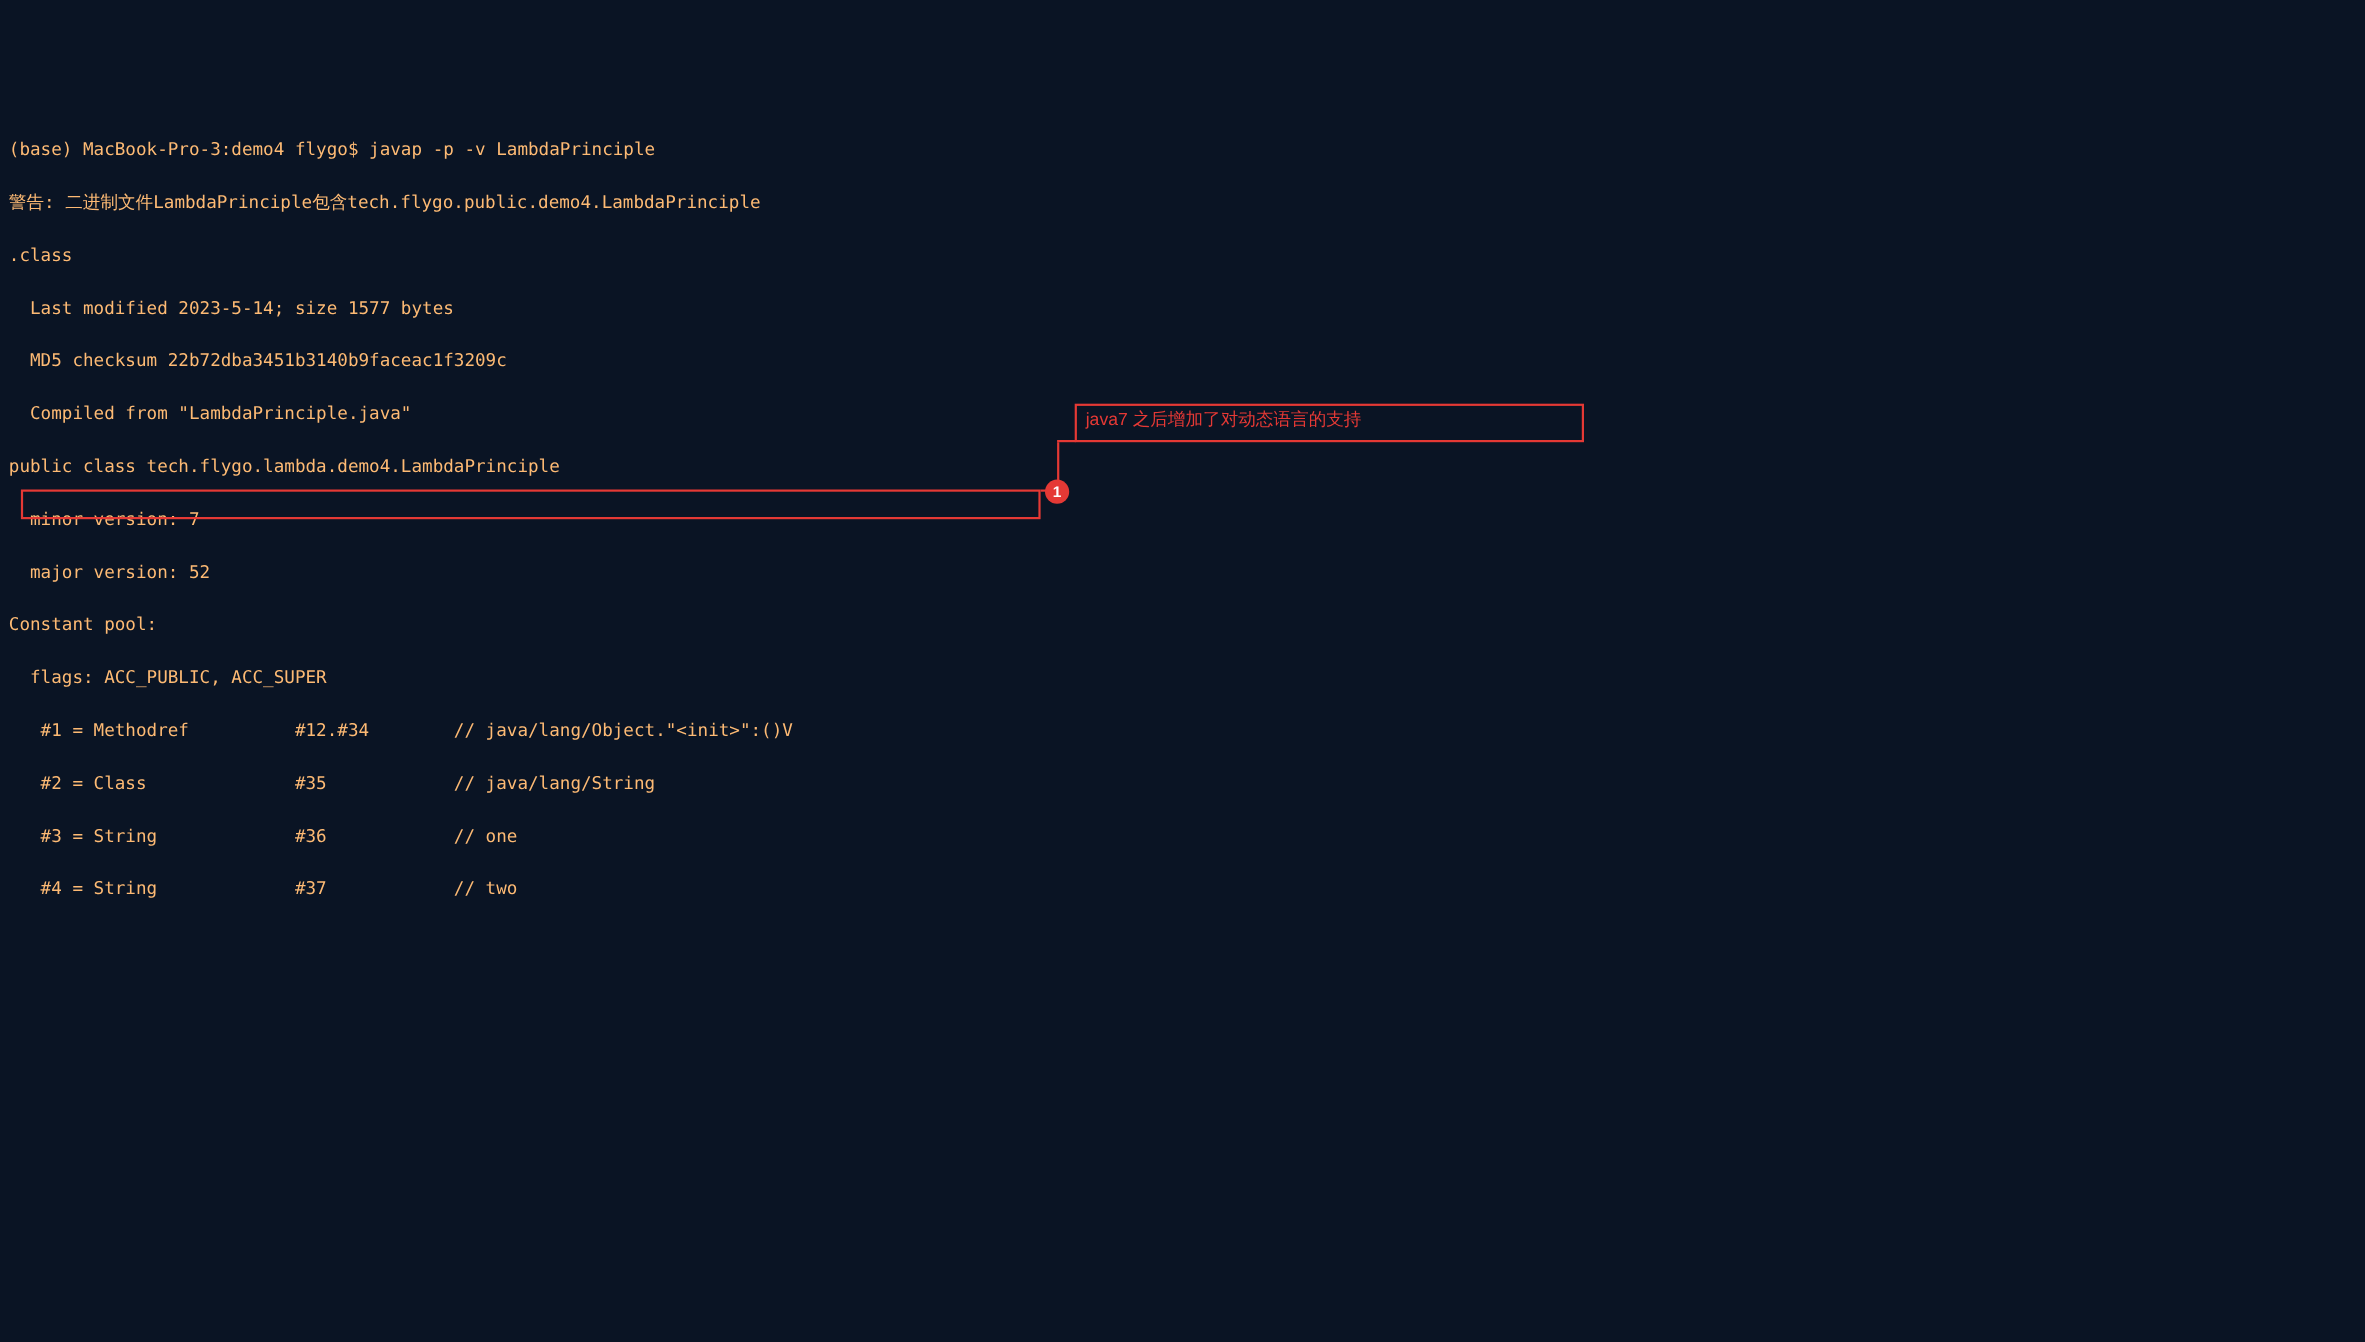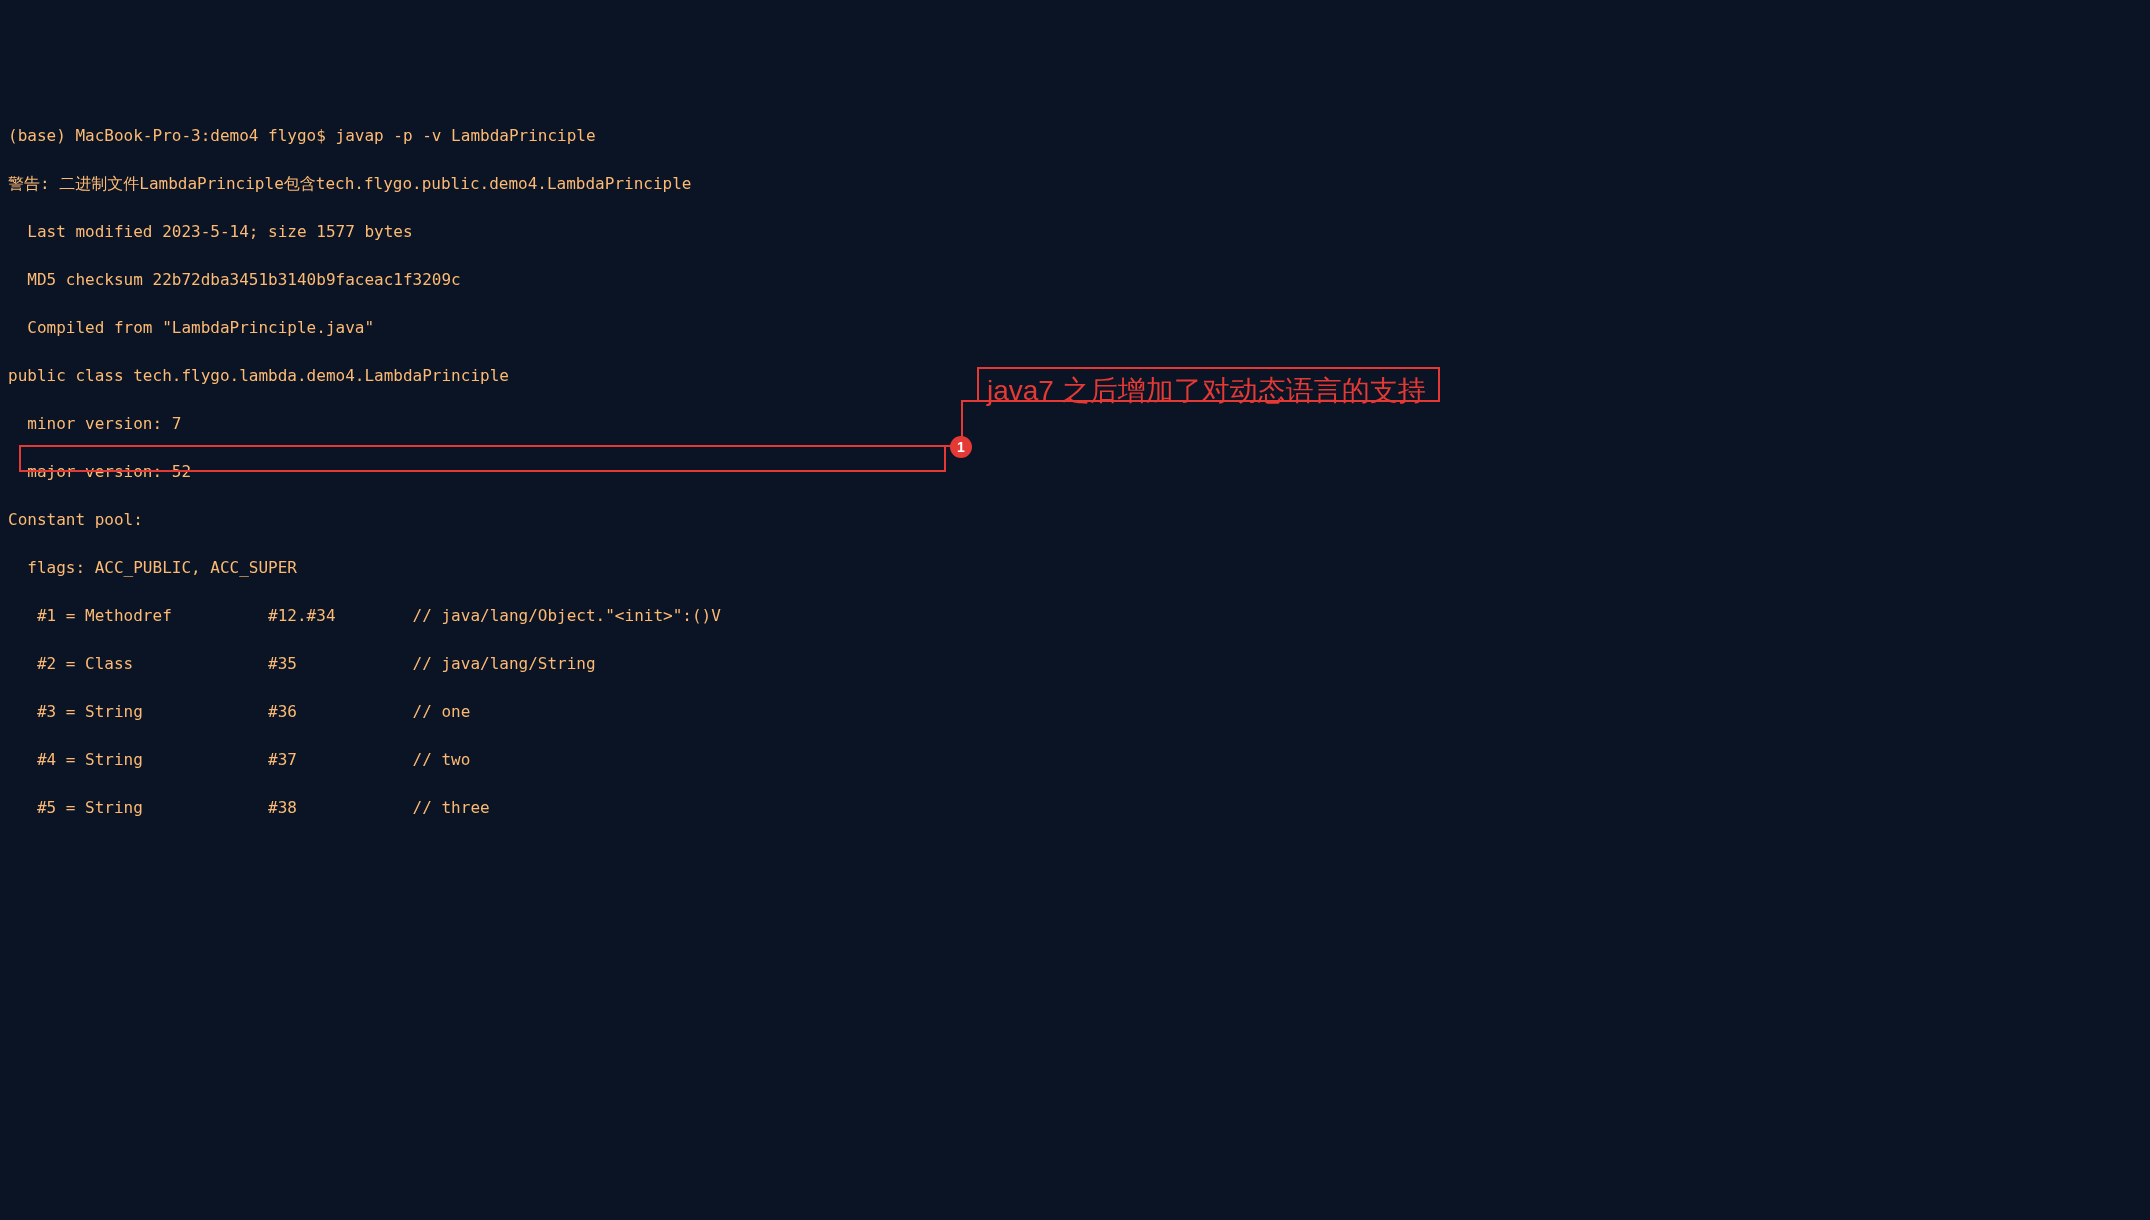--- a/index.html
+++ b/index.html
@@ -30,21 +30,21 @@
     }
     .annotation-box {
       position: absolute;
       border: 2px solid #e53935;
       background-color: transparent;
       pointer-events: none;
     }
     .annotation-text {
       position: absolute;
       color: #e53935;
-      font-size: 28px;
+      font-size: 16px;
       font-family: 'PingFang SC', 'Microsoft YaHei', sans-serif;
       pointer-events: none;
     }
     .number-badge {
       position: absolute;
       background-color: #e53935;
       color: white;
       width: 22px;
       height: 22px;
       border-radius: 50%;
@@ -63,20 +63,21 @@
     }
   </style>
 </head>
 <body>
 
 
 
 <div>
 <div class="terminal-line">(base) MacBook-Pro-3:demo4 flygo$ javap -p -v LambdaPrinciple</div>
 <div class="terminal-line">警告: 二进制文件LambdaPrinciple包含tech.flygo.public.demo4.LambdaPrinciple</div>
+<div class="terminal-line">.class</div>
 <div class="terminal-line">  Last modified 2023-5-14; size 1577 bytes</div>
 <div class="terminal-line">  MD5 checksum 22b72dba3451b3140b9faceac1f3209c</div>
 <div class="terminal-line">  Compiled from "LambdaPrinciple.java"</div>
 <div class="terminal-line">public class tech.flygo.lambda.demo4.LambdaPrinciple</div>
 <div class="terminal-line">  minor version: 7</div>
 <div class="terminal-line">  major version: 52</div>
 <div class="terminal-line">Constant pool:</div>
 <div class="terminal-line">  flags: ACC_PUBLIC, ACC_SUPER</div>
 <div class="terminal-line">   #1 = Methodref          #12.#34        // java/lang/Object."&lt;init&gt;":()V</div>
 <div class="terminal-line">   #2 = Class              #35            // java/lang/String</div>

